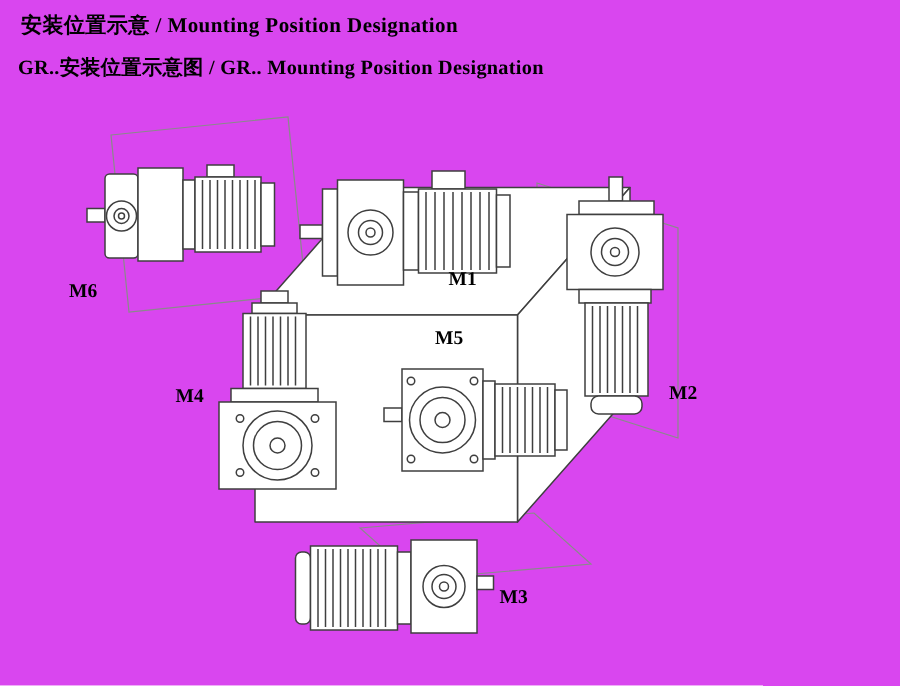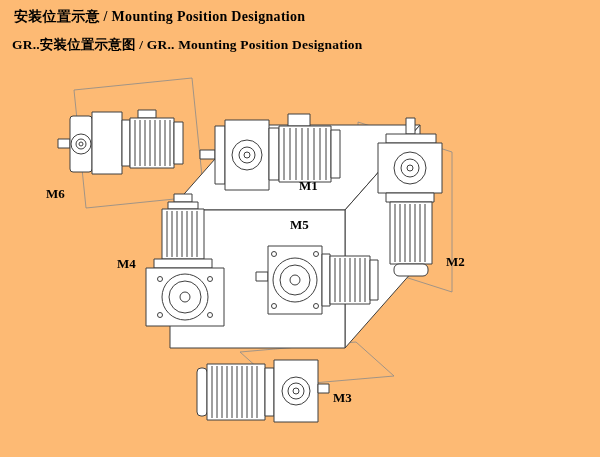--- a/index.html
+++ b/index.html
@@ -1,21 +1,21 @@
 <!DOCTYPE html>
 <html><head>
 <meta charset="utf-8">
 <style>
   * { margin: 0; padding: 0; box-sizing: border-box; }
   html, body { background: #ffffff; }
   .screen {
     position: relative;
     width: 600px;
     height: 457px;
-    background: #fdba74;
+    background: #d946ef;
     overflow: hidden;
     font-family: "Liberation Serif", serif;
     color: #000;
   }
   .title {
     position: absolute;
     left: 14px;
     top: 8px;
     font-size: 14px;
     font-weight: 700;

